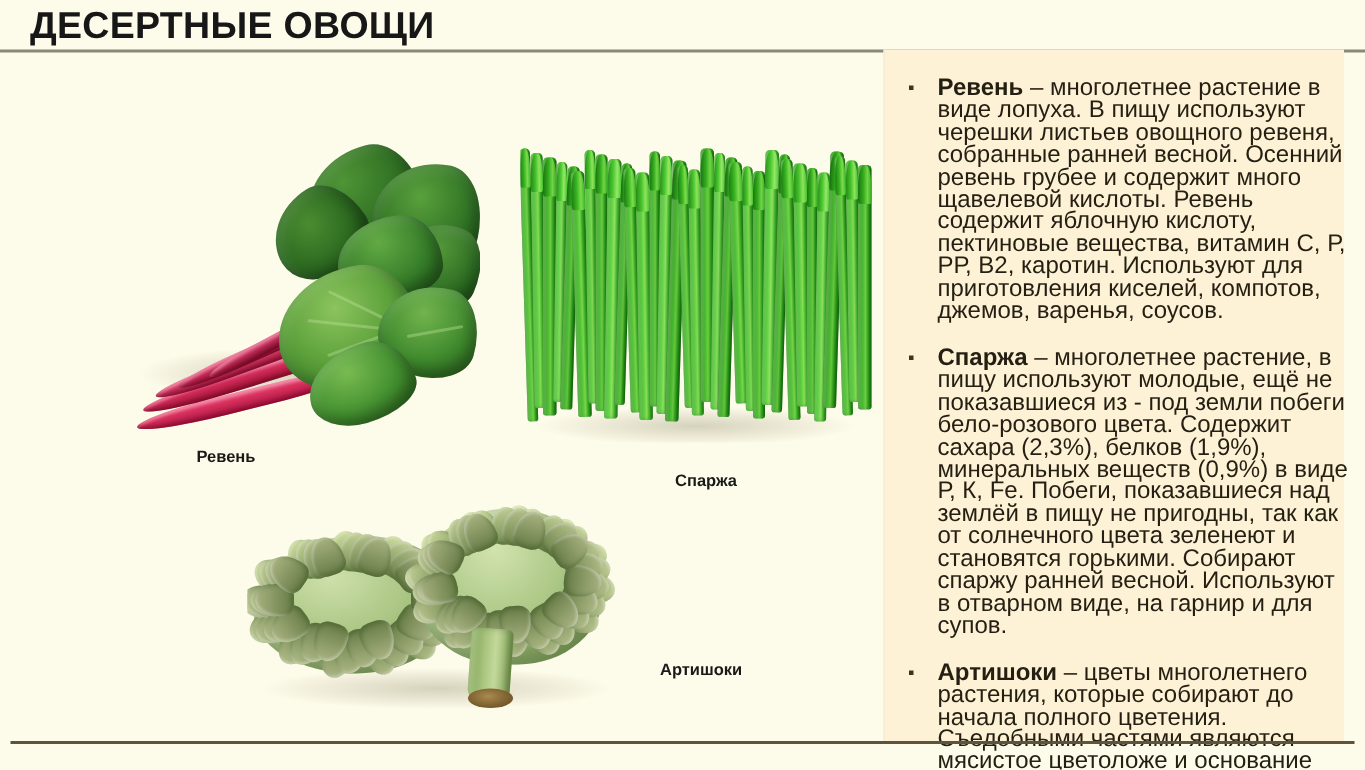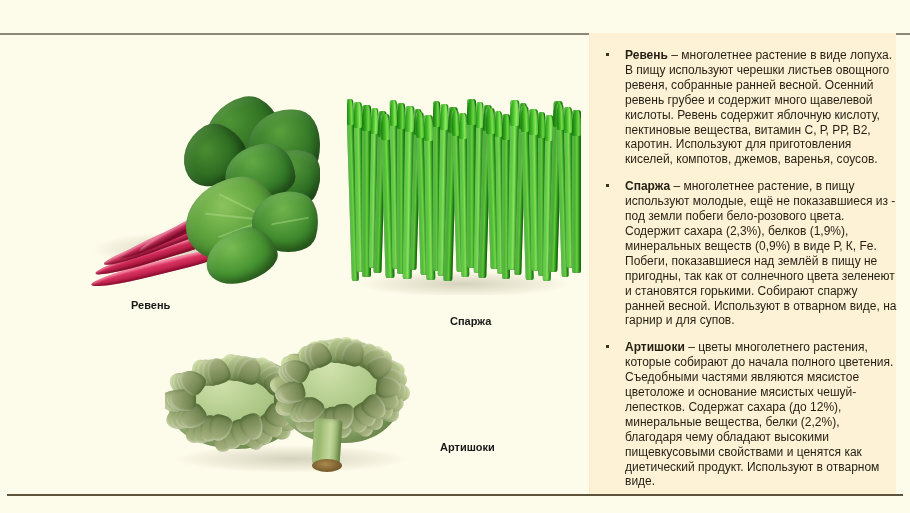--- a/index.html
+++ b/index.html
@@ -30,21 +30,21 @@
   }
   .panel-edge-l{position:absolute;left:589px;top:33px;width:1px;height:461px;background:#f7ecd0;}
   .bullets{
     position:absolute;left:600px;top:36px;width:300px;
     color:#221f14;
   }
   .bullet{
     position:relative;
     padding-left:25px;
     margin-bottom:12px;
-    font-size:12px;
+    font-size:16px;
     line-height:14.9px;
     text-align:left;
     color:#241f12;
   }
   .bullet .dot{
     position:absolute;left:6px;top:5px;
     width:3px;height:3px;background:#3a3424;
   }
   .bullet b{font-weight:bold;}
 
@@ -107,20 +107,21 @@
   .shadow-soft{
     position:absolute;border-radius:50%;
     background:radial-gradient(ellipse at center, rgba(120,115,85,.30) 0%, rgba(120,115,85,0) 70%);
   }
 </style>
 </head>
 <body>
 
 <div class="slide">
 
+  <div class="title">ДЕСЕРТНЫЕ ОВОЩИ</div>
   <div class="title-rule"></div>
 
   <div class="right-panel"></div>
   <div class="panel-edge-l"></div>
 
   <div class="bullets">
     <p class="bullet">
       <span class="dot"></span>
       <b>Ревень</b><span> – многолетнее растение в виде лопуха. В пищу используют черешки листьев овощного ревеня, собранные ранней весной. Осенний ревень грубее и содержит много щавелевой кислоты. Ревень содержит яблочную кислоту, пектиновые вещества, витамин С, Р, РР, В2, каротин. Используют для приготовления киселей, компотов, джемов, варенья, соусов.</span>
     </p>

